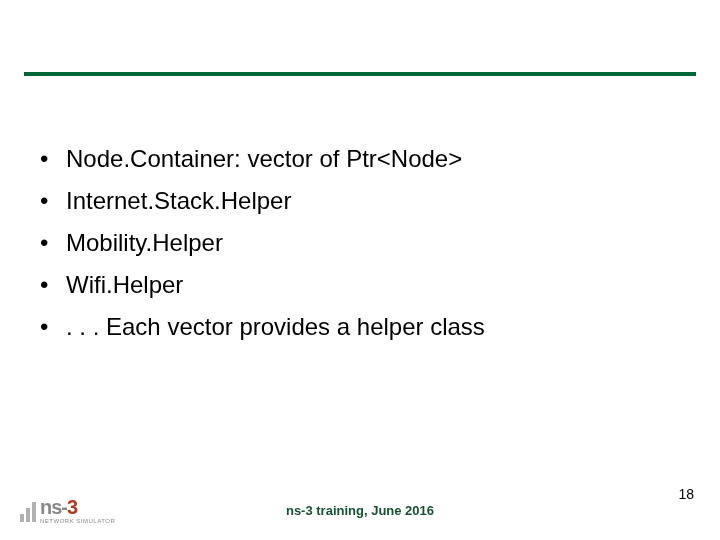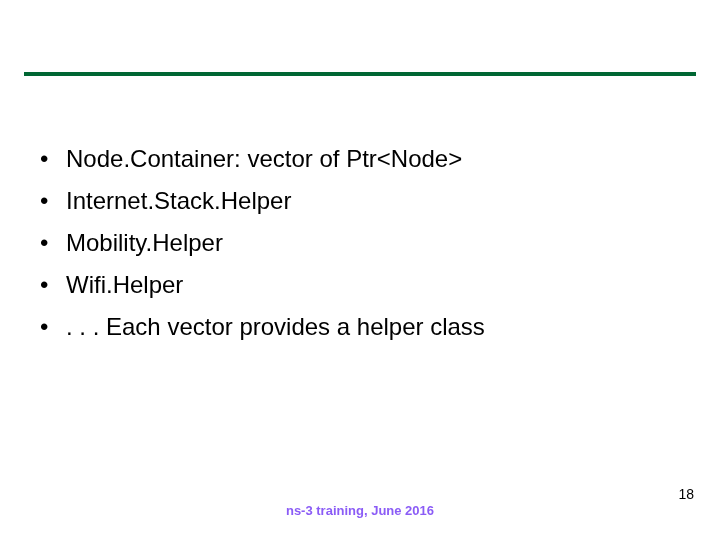--- a/index.html
+++ b/index.html
@@ -64,21 +64,21 @@
     color: #000;
   }
   .footer-center {
     position: absolute;
     bottom: 22px;
     left: 0;
     width: 720px;
     text-align: center;
     font-size: 13px;
     font-weight: bold;
-    color: #8b5cf6;
+    color: #14532d;
   }
   .page-num {
     position: absolute;
     right: 26px;
     bottom: 38px;
     font-size: 14px;
     color: #000;
   }
   .logo {
     position: absolute;
@@ -147,14 +147,28 @@
       <li>Mobility.Helper</li>
       <li>Wifi.Helper</li>
       <li>. . . Each vector provides a helper class</li>
     </ul>
   </div>
 
   <div class="footer-center">ns-3 training, June 2016</div>
 
   <div class="page-num">18</div>
 
+  <div class="logo">
+    <div class="logo-bars">
+      <span class="b1"></span>
+      <span class="b2"></span>
+      <span class="b3"></span>
+    </div>
+    <div class="logo-text">
+      <div class="logo-main">
+        <span class="logo-ns">ns-</span>
+          <span class="logo-3">3</span>
+      </div>
+      <div class="logo-sub">NETWORK SIMULATOR</div>
+    </div>
+  </div>
 
 </div>
 
 </body></html>

